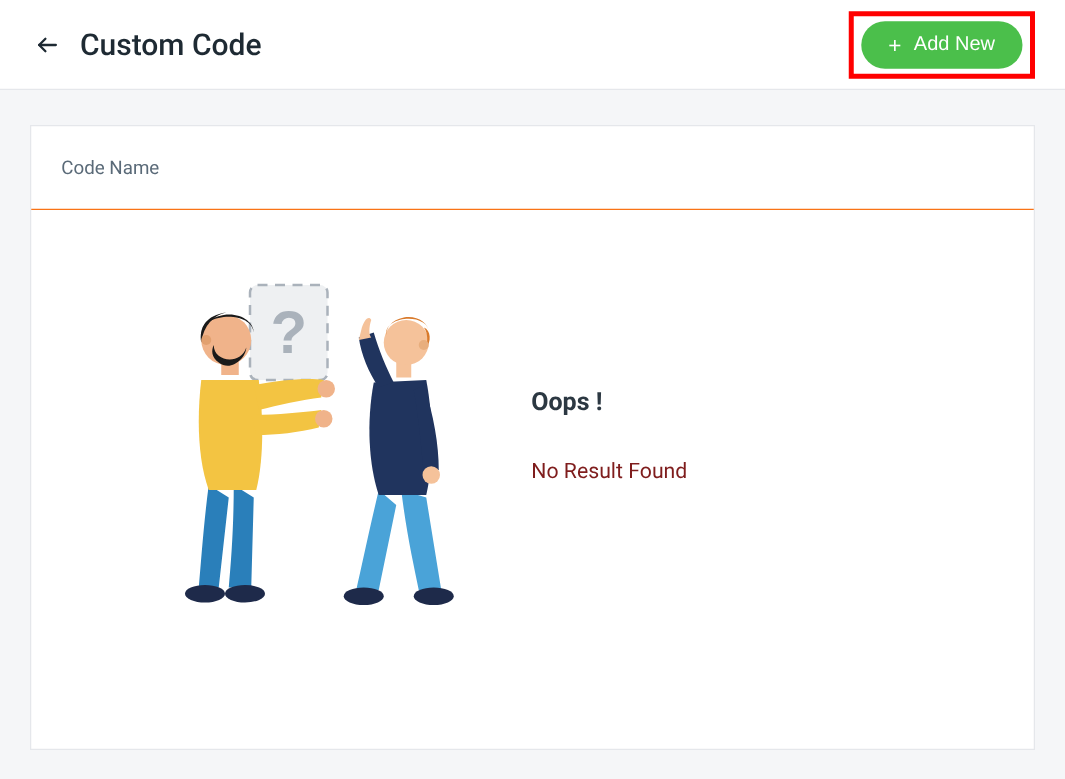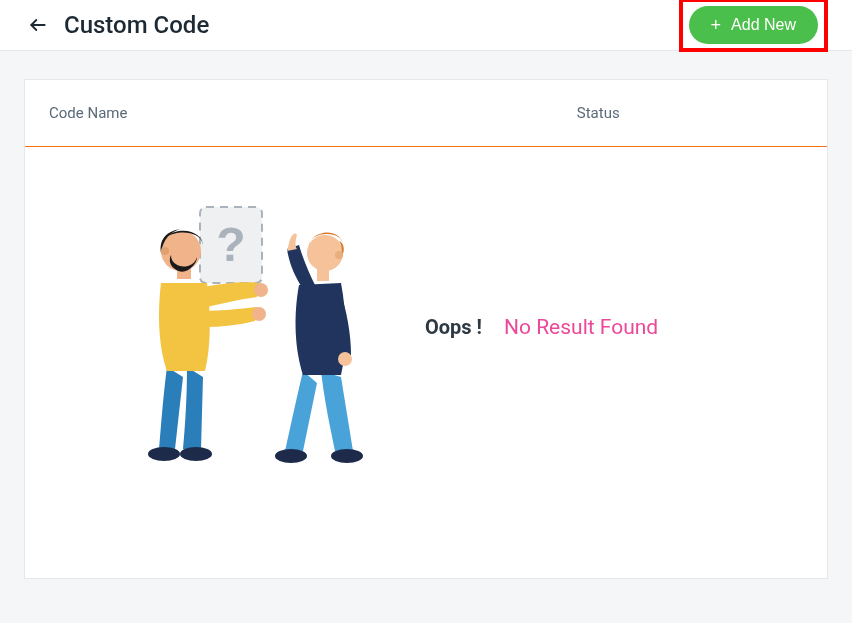--- a/index.html
+++ b/index.html
@@ -8,21 +8,21 @@
       padding: 0;
     }
     body {
       font-family: -apple-system, BlinkMacSystemFont, 'Segoe UI', Roboto, Helvetica, Arial, sans-serif;
       background: #f5f6f8;
       width: 852px;
       height: 623px;
       overflow: hidden;
     }
     .top-bar {
-      height: 51px;
+      height: 72px;
       background: #fff;
       display: flex;
       align-items: center;
       justify-content: space-between;
       padding: 0 24px 0 28px;
       border-bottom: 1px solid #e5e7eb;
     }
     .title-group {
       display: flex;
       align-items: center;
@@ -89,31 +89,31 @@
       padding: 40px 60px;
       gap: 40px;
     }
     .illustration {
       flex: 0 0 auto;
       width: 300px;
       height: 280px;
     }
     .empty-text {
       display: flex;
-      flex-direction: row;
-      gap: 22px;
+      flex-direction: column;
+      gap: 34px;
     }
     .empty-heading {
       font-size: 20px;
       font-weight: 700;
       color: #2c3842;
     }
     .empty-body {
-      font-size: 21px;
-      color: #ec4899;
+      font-size: 17px;
+      color: #7f1d1d;
     }
   </style>
 </head>
 <body>
 
 <div class="top-bar">
   <div class="title-group">
     <div class="back-arrow">
       <svg width="20" height="20" viewBox="0 0 24 24" fill="none" stroke="#1e2a33" stroke-width="2.2" stroke-linecap="round" stroke-linejoin="round">
         <line x1="20" y1="12" x2="4" y2="12"></line>
@@ -127,21 +127,20 @@
       <span class="plus">+</span>
       <span>Add New</span>
     </button>
   </div>
 </div>
 
 <div class="content-area">
   <div class="card">
     <div class="table-header">
       <div class="col-name">Code Name</div>
-      <div class="col-status">Status</div>
     </div>
     <div class="empty-state">
       <svg class="illustration" viewBox="0 0 300 280">
 
         <rect x="115" y="20" width="62" height="76" rx="6" ry="6" fill="#eef0f2" stroke="#aab2bb" stroke-width="2" stroke-dasharray="8 6"></rect>
         <text x="146" y="74" text-anchor="middle" font-family="Arial" font-size="48" font-weight="bold" fill="#aab2bb">?</text>
 
         <path d="M 82 180 C 78 210 76 240 74 262 L 90 262 L 98 190 Z" fill="#2a7fba"></path>
         <path d="M 102 180 C 102 212 100 240 98 262 L 116 262 L 118 190 Z" fill="#2a7fba"></path>
 

